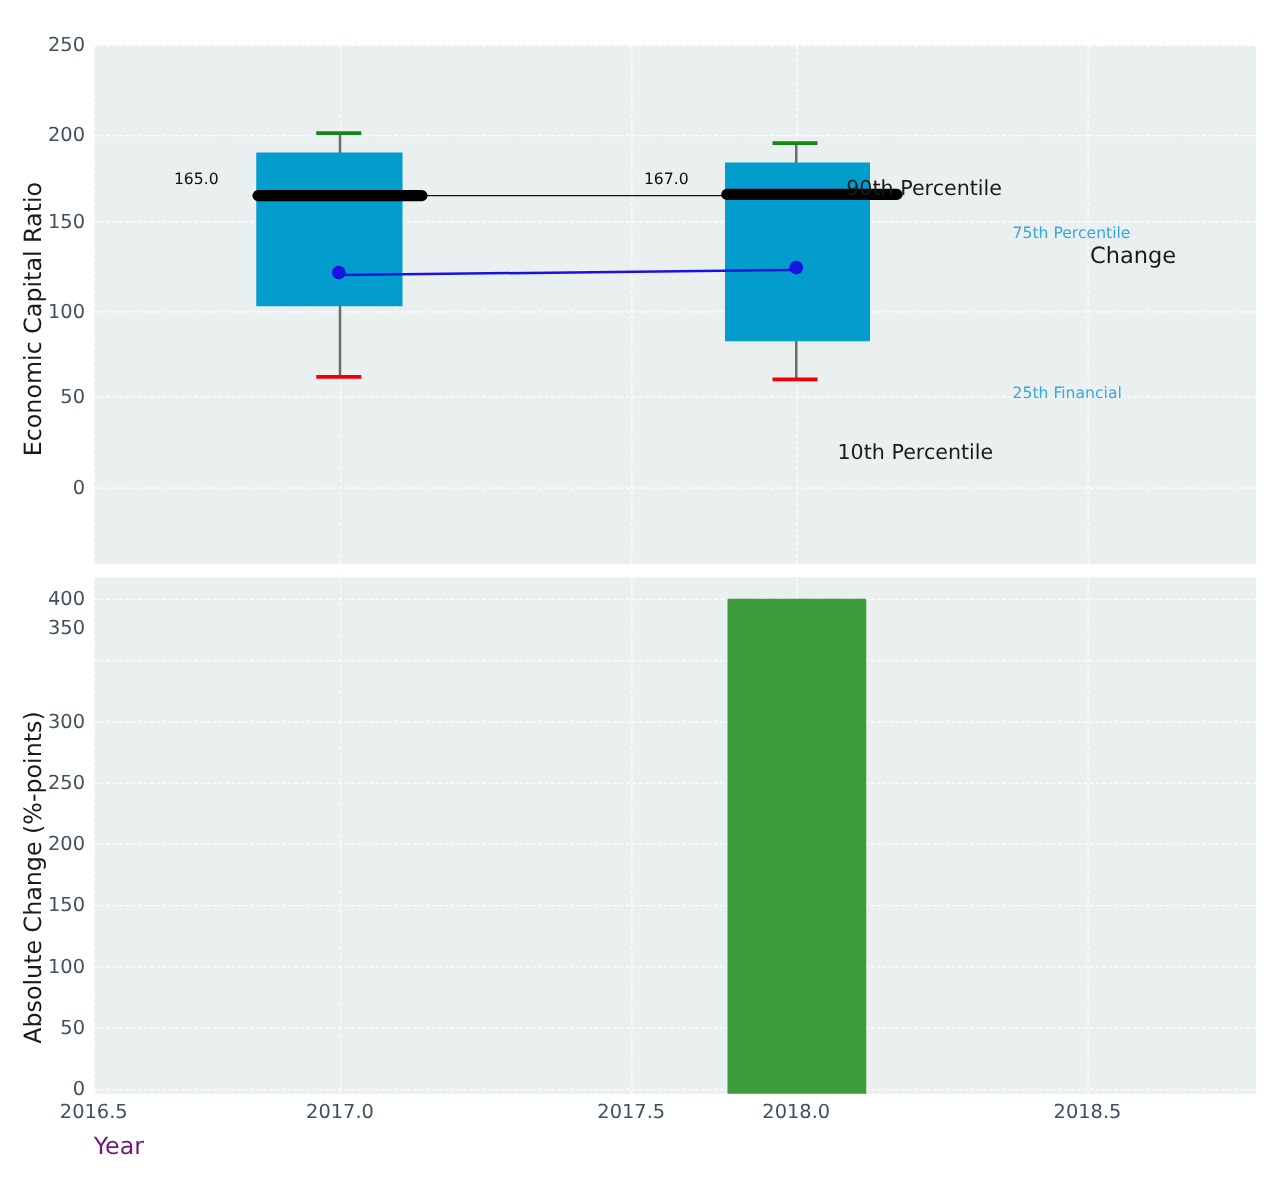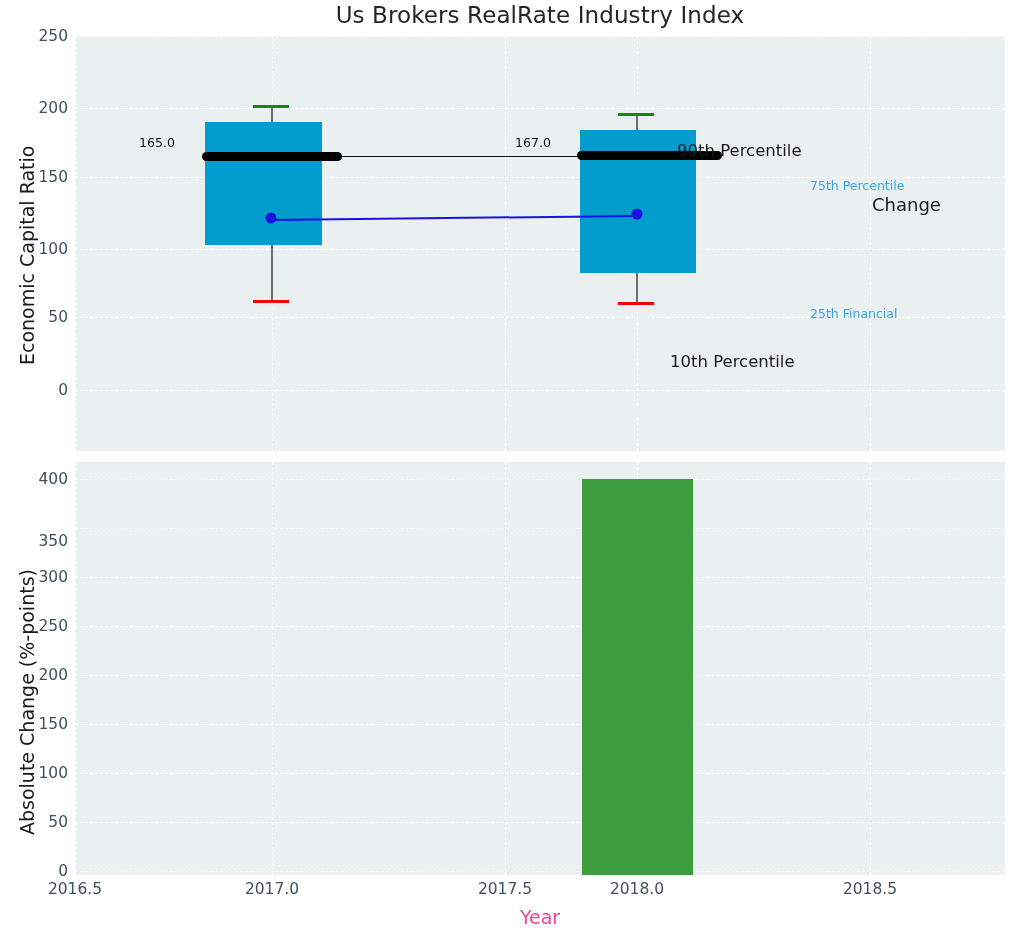--- a/index.html
+++ b/index.html
@@ -109,23 +109,22 @@
   }
   #ylabel-bottom {
     left: 16px;
     top: 835px;
   }
   .axis-label-x {
     position: absolute;
     left: 75px;
     top: 906px;
     width: 930px;
-    text-align: center;
     font-size: 19px;
-    color: #ec4899;
+    color: #701a75;
     font-family: "DejaVu Sans", sans-serif;
   }
 
   
   .box {
     position: absolute;
     background: #029dcd;
   }
   .whisker-line {
     position: absolute;
@@ -217,21 +216,20 @@
     color: #2b2b2b;
     font-family: "DejaVu Sans", sans-serif;
     white-space: nowrap;
   }
 </style>
 </head>
 <body>
 
 <div id="figure">
 
-  <div class="chart-title">Us Brokers RealRate Industry Index</div>
 
   <div class="panel" id="panel-top">
 
     <div class="gridline-h" style="top:0px;"></div>
     <div class="gridline-h" style="top:72px;"></div>
     <div class="gridline-h" style="top:141px;"></div>
     <div class="gridline-h" style="top:213px;"></div>
     <div class="gridline-h" style="top:281px;"></div>
     <div class="gridline-h" style="top:354px;"></div>
 
@@ -293,21 +291,21 @@
     <div class="ytick" style="top:36px;">250</div>
     <div class="ytick" style="top:108px;">200</div>
     <div class="ytick" style="top:177px;">150</div>
     <div class="ytick" style="top:249px;">100</div>
     <div class="ytick" style="top:317px;">50</div>
     <div class="ytick" style="top:390px;">0</div>
   </div>
 
   <div class="ytick-wrap">
     <div class="ytick" style="top:479px;">400</div>
-    <div class="ytick" style="top:541px;">350</div>
+    <div class="ytick" style="top:502px;">350</div>
     <div class="ytick" style="top:577px;">300</div>
     <div class="ytick" style="top:626px;">250</div>
     <div class="ytick" style="top:675px;">200</div>
     <div class="ytick" style="top:724px;">150</div>
     <div class="ytick" style="top:773px;">100</div>
     <div class="ytick" style="top:822px;">50</div>
     <div class="ytick" style="top:871px;">0</div>
   </div>
 
   <div class="xtick" style="left:75px;">2016.5</div>

